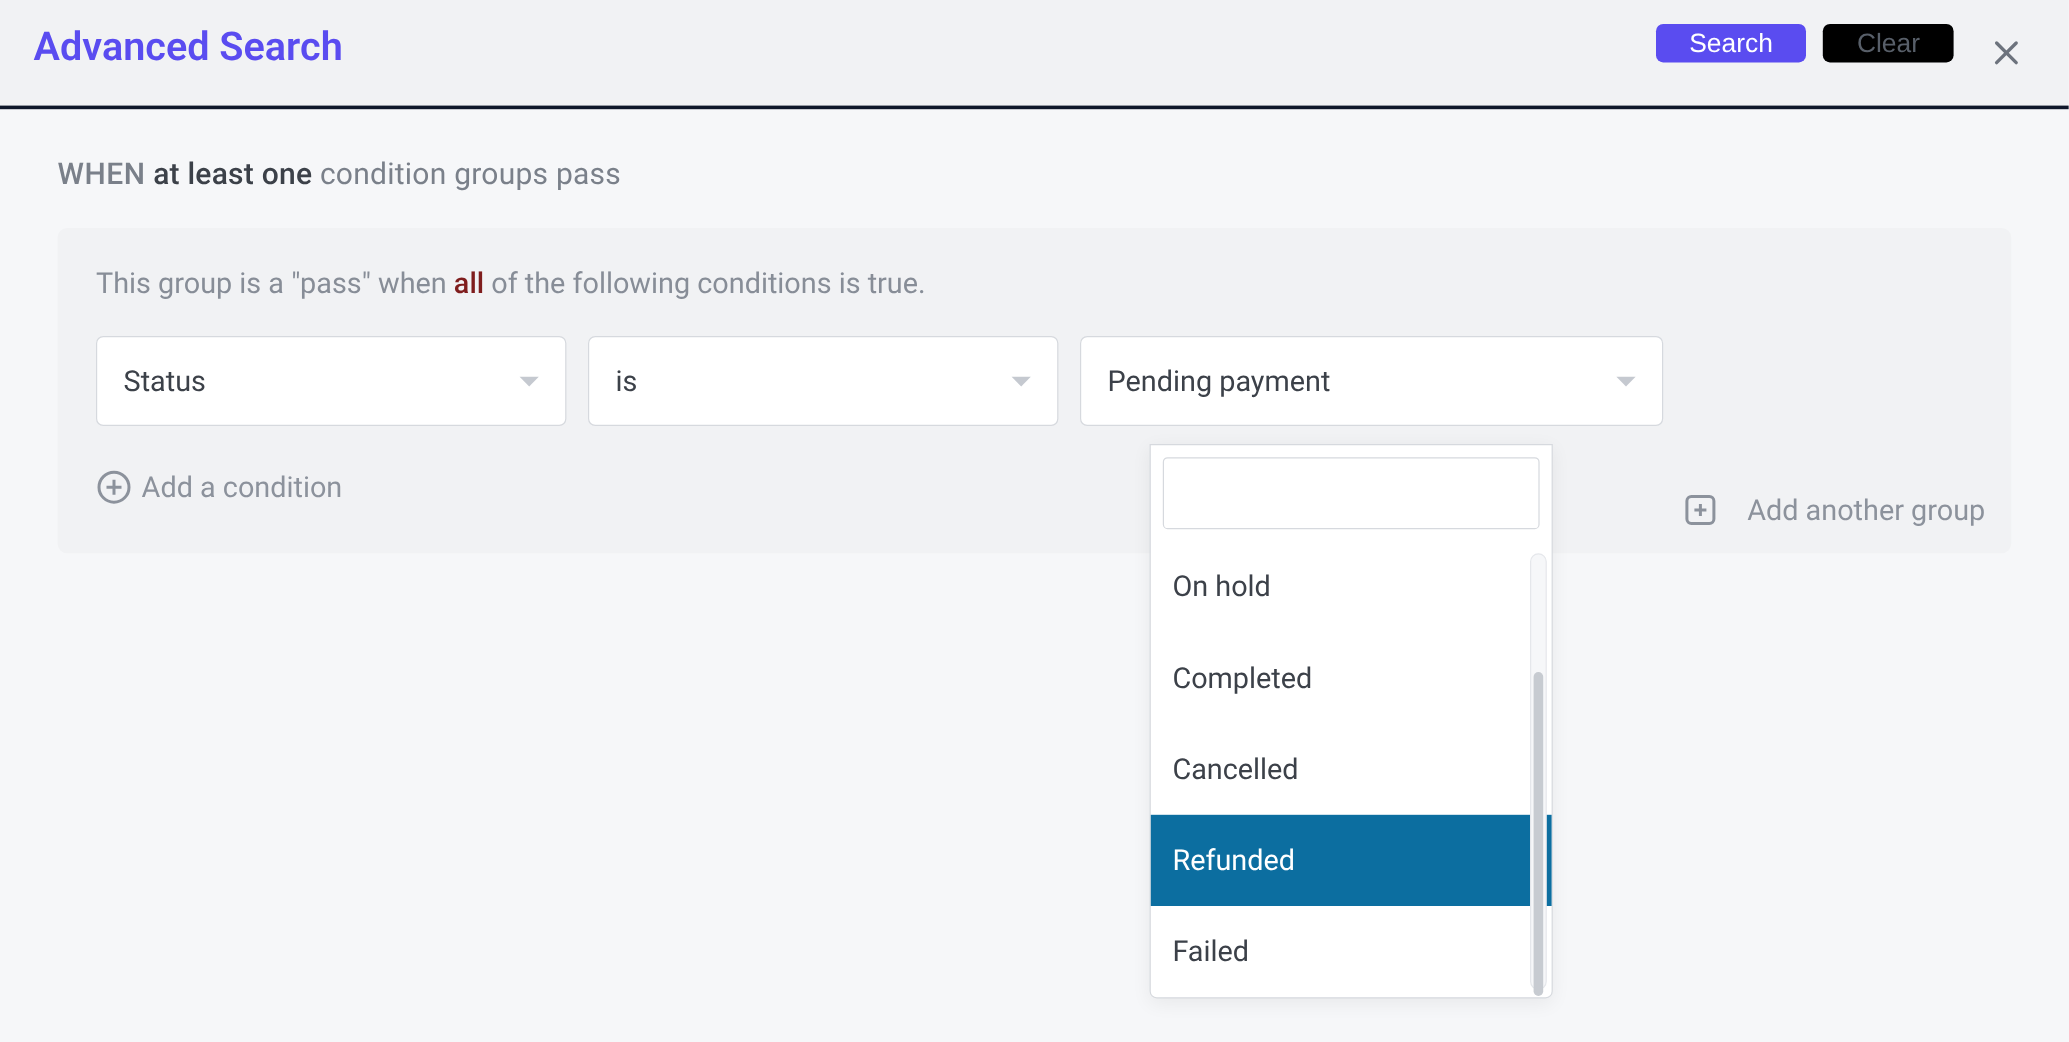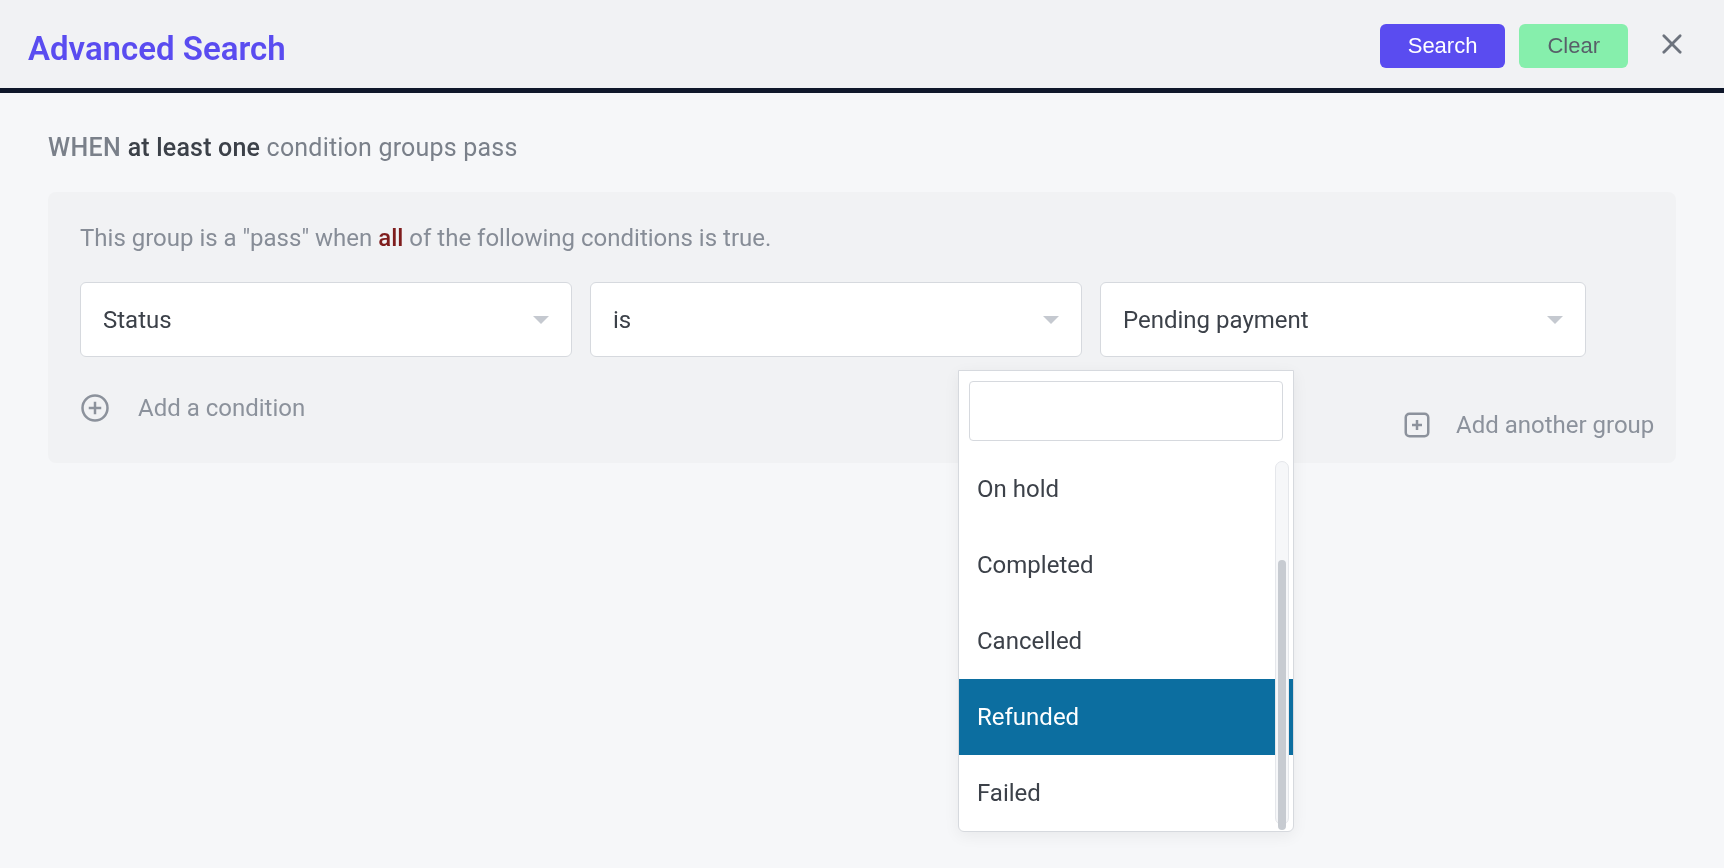--- a/index.html
+++ b/index.html
@@ -10,50 +10,50 @@
   body {
     font-family: -apple-system, BlinkMacSystemFont, "Segoe UI", Roboto, Helvetica, Arial, sans-serif;
     background: #f6f7f9;
     color: #4a4f57;
     width: 1724px;
     height: 868px;
     overflow: hidden;
   }
   .header {
     display: flex;
-    align-items: flex-end;
+    align-items: flex-start;
     padding: 20px 28px;
     background: #f1f2f4;
-    border-bottom: 5px solid #0f172a;
+    border-bottom: 3px solid #0f172a;
   }
   .title {
     font-size: 33px;
     font-weight: 600;
     color: #5a4cf0;
     flex: 1;
   }
   .btn {
     display: inline-flex;
     align-items: center;
     justify-content: center;
-    height: 44px;
+    height: 32px;
     padding: 16px 28px;
     border-radius: 6px;
     font-size: 22px;
     font-weight: 500;
     cursor: pointer;
     border: none;
     margin-left: 14px;
   }
   .btn-primary {
     background: #5a4cf0;
     color: #fff;
   }
   .btn-secondary {
-    background: #86efac;
+    background: #000000;
     color: #585f69;
   }
   .close-btn {
     width: 48px;
     height: 48px;
     display: inline-flex;
     align-items: center;
     justify-content: center;
     margin-left: 20px;
     cursor: pointer;
@@ -100,21 +100,21 @@
     display: flex;
     gap: 18px;
     margin-bottom: 36px;
   }
   .select-box {
     position: relative;
     background: #fff;
     border: 1px solid #d6d9de;
     border-radius: 6px;
     height: 75px;
-    width: 492px;
+    width: 392px;
     display: flex;
     align-items: center;
     padding: 0 22px;
     font-size: 24px;
     color: #3c4149;
     cursor: pointer;
   }
   .select-box .chevron {
     position: absolute;
     right: 22px;
@@ -125,21 +125,21 @@
     border-left: 8px solid transparent;
     border-right: 8px solid transparent;
     border-top: 8px solid #c5c9d0;
   }
   .select-box.value-box {
     width: 486px;
   }
   .add-condition {
     display: inline-flex;
     align-items: center;
-    gap: 28px;
+    gap: 8px;
     color: #8c929c;
     font-size: 24px;
     cursor: pointer;
   }
   .add-condition svg {
     width: 30px;
     height: 30px;
   }
   .add-group-fixed {
     position: absolute;

